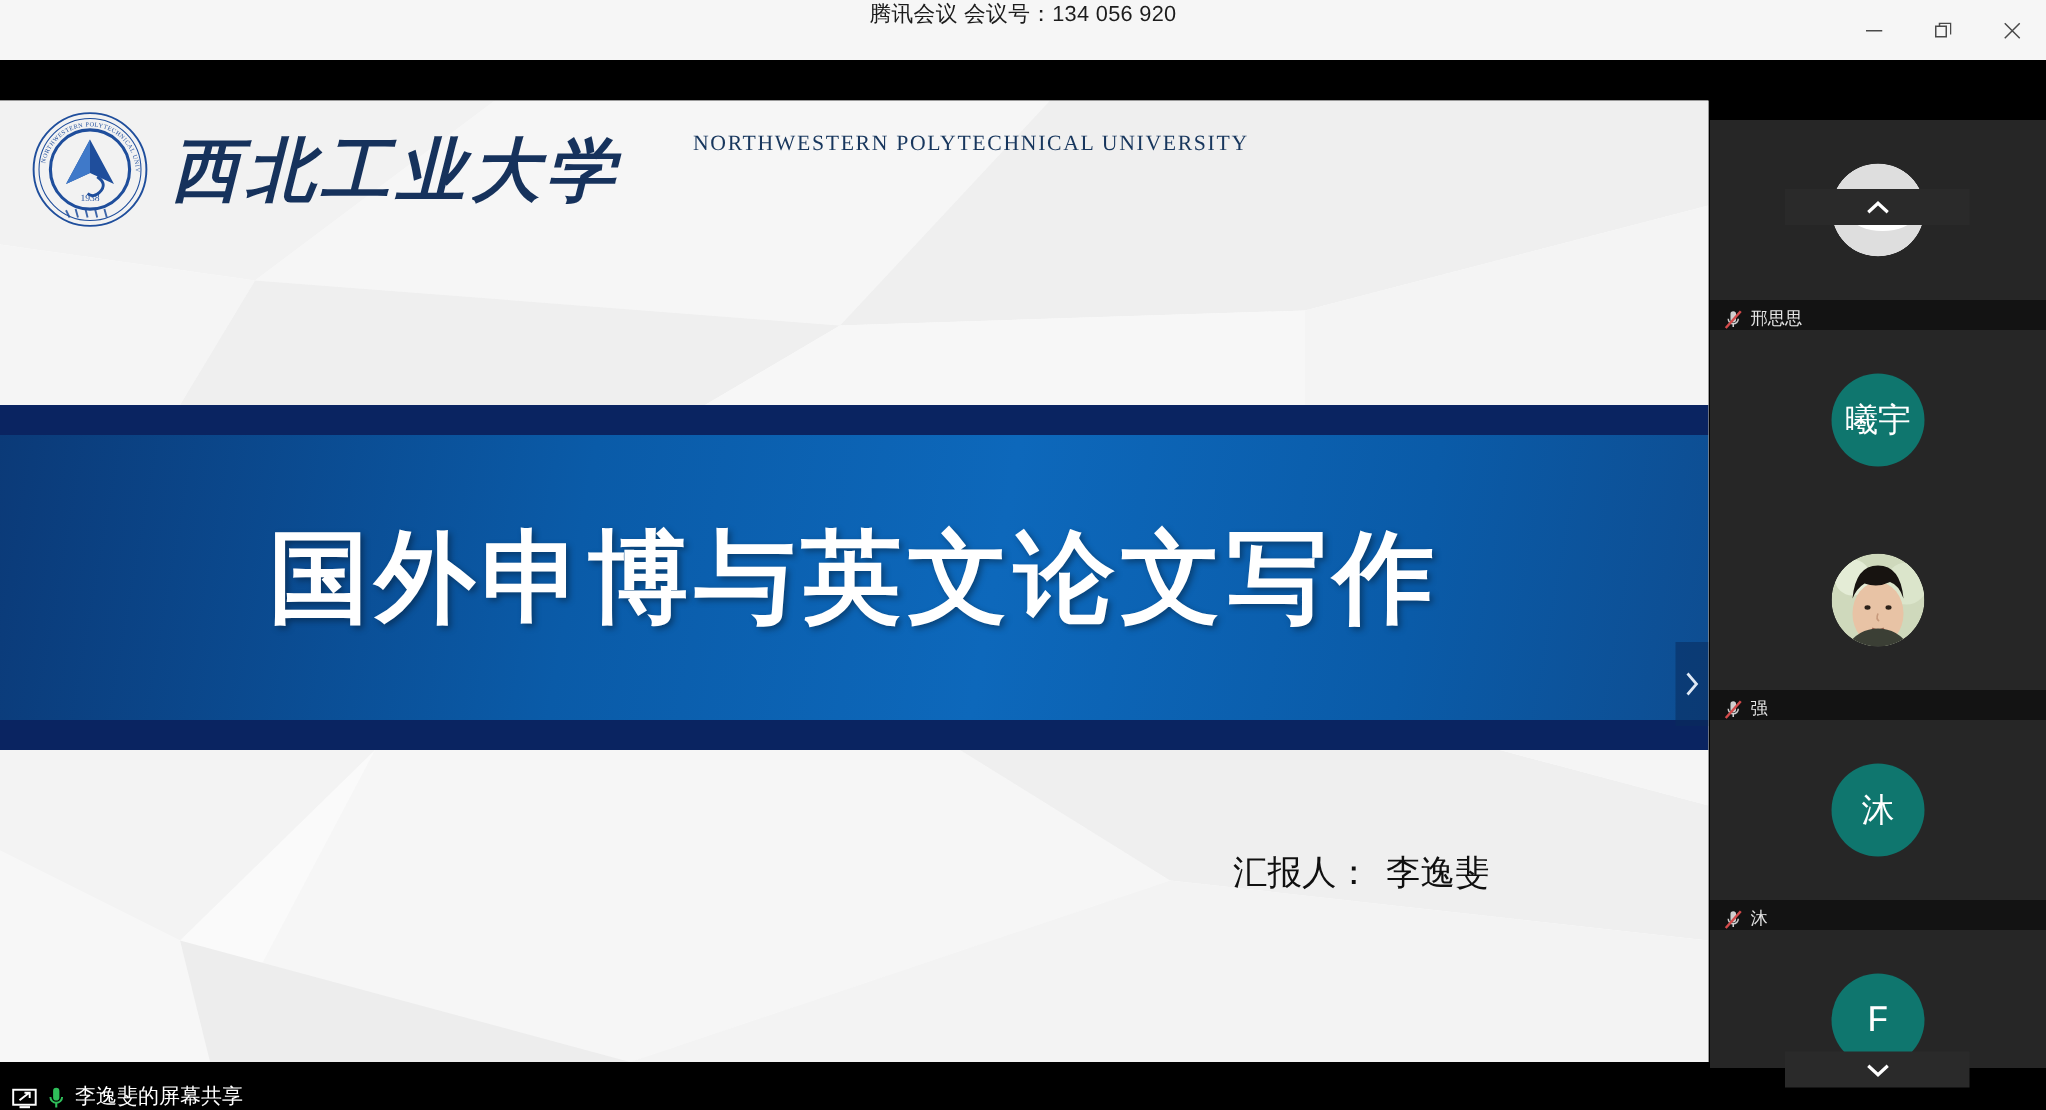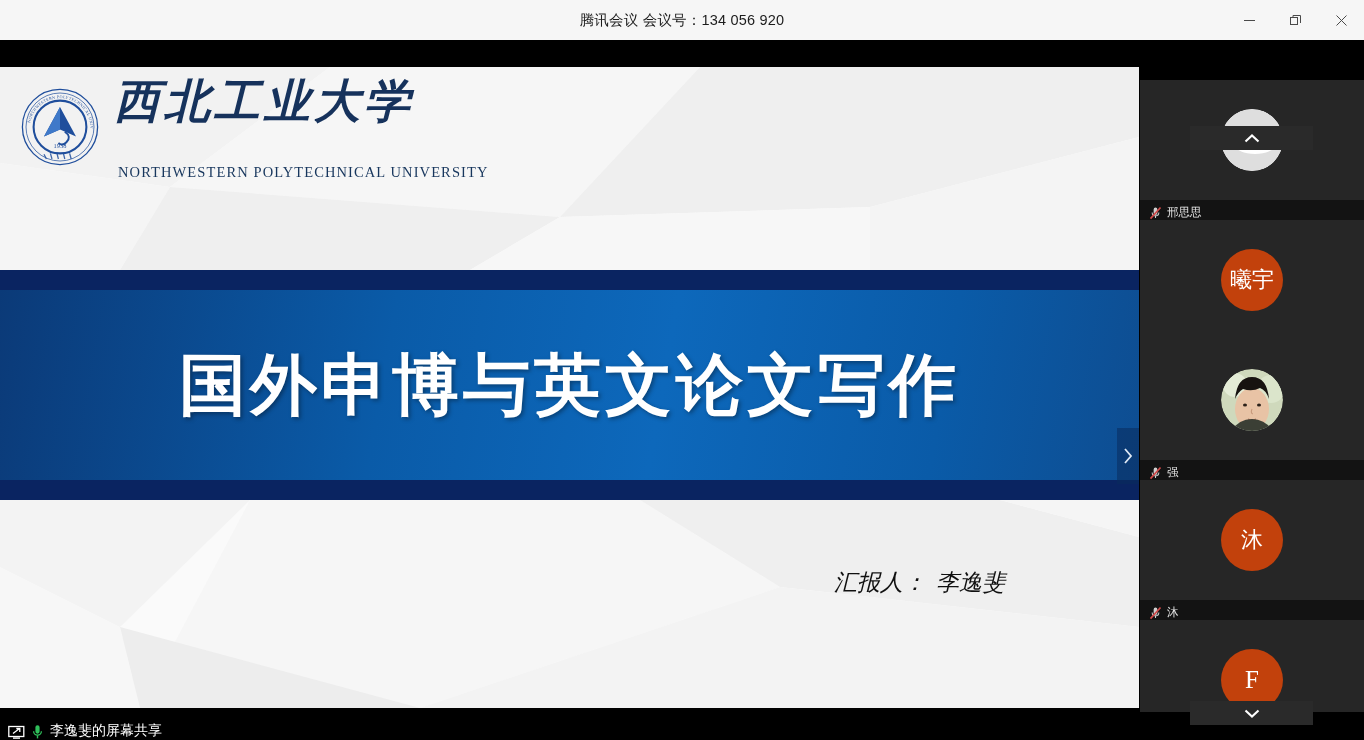--- a/index.html
+++ b/index.html
@@ -4,73 +4,73 @@
 <title>Tencent Meeting Screen Share</title>
 <style>
   * { margin:0; padding:0; box-sizing:border-box; }
   html,body{ width:1364px; height:740px; overflow:hidden; background:#000;
     font-family:"Liberation Sans","DejaVu Sans",sans-serif; }
 
   .app { position:relative; width:1364px; height:740px; background:#000; }
 
   
   .titlebar{ position:absolute; left:0; top:0; width:1364px; height:40px;
-    background:#f6f6f6; display:flex; align-items:center; justify-content:center; }
+    background:#f6f6f6; display:flex; align-items:flex-start; justify-content:center; }
   .titlebar-text{ font-size:14.5px; color:#1c1c1c; letter-spacing:.2px; white-space:nowrap; }
   .win-controls{ position:absolute; right:0; top:0; height:40px; display:flex; }
   .win-btn{ width:46px; height:40px; display:flex; align-items:center; justify-content:center;
     cursor:default; }
   .win-btn svg{ display:block; }
 
   
   .stage{ position:absolute; left:0; top:40px; width:1364px; height:672px; background:#000; }
 
   
   .slide{ position:absolute; left:0; top:27px; width:1139px; height:641px;
     background:#fafafa; overflow:hidden; }
   .slide-poly{ position:absolute; inset:0; }
 
   .slide-top{ position:absolute; left:0; top:0; width:100%; height:203px; }
   .logo-wrap{ position:absolute; left:20px; top:6px; display:flex; align-items:center; gap:14px; }
   .emblem{ width:80px; height:80px; flex:0 0 80px; }
-  .logo-text{ display:flex; flex-direction:column;gap:32px; }
+  .logo-text{ display:flex; flex-direction:row;gap:32px; }
   .logo-cn{ height:56px; }
   .logo-en{ font-family:"Liberation Serif","DejaVu Serif",serif; font-size:14.5px;
     letter-spacing:1.1px; color:#17365d; white-space:nowrap; margin-top:3px; margin-left:4px; }
 
   
   .banner{ position:absolute; left:0; top:203px; width:100%; height:230px; }
   .banner-bar-top{ position:absolute; left:0; top:0; width:100%; height:20px; background:#0a2461; }
   .banner-bar-bot{ position:absolute; left:0; bottom:0; width:100%; height:20px; background:#0a2461; }
   .banner-mid{ position:absolute; left:0; top:20px; width:100%; height:190px;
     background:linear-gradient(100deg,#0b3a78 0%,#0a5ba8 34%,#0d68bb 58%,#0a5ba8 82%,#0e4d91 100%);padding-left:19px; }
   .banner-title{ position:absolute; inset:0; display:flex; align-items:center; justify-content:center;
     font-size:67px; font-weight:bold; color:#fff; letter-spacing:4px;
     text-shadow:2px 2px 4px rgba(0,0,0,.35); white-space:nowrap;
     font-family:"DejaVu Sans","Liberation Sans",sans-serif; }
 
-  .presenter{ position:absolute; right:134px; top:500px; text-align:left;font-style:italic; }
+  .presenter{ position:absolute; right:146px; top:500px; text-align:left; }
   .presenter-row{ font-size:23px; color:#101010; white-space:nowrap; line-height:1.38;
     font-family:"DejaVu Sans","Liberation Sans",sans-serif; }
   .presenter-row .lbl{ display:inline-block; }
   .presenter-row .val{ display:inline-block; margin-left:10px; }
 
   .slide-next{ position:absolute; right:0; top:361px; width:22px; height:56px;
     background:rgba(10,44,92,.55); display:flex; align-items:center; justify-content:center;
     cursor:pointer; }
 
   
   .participants{ position:absolute; left:1140px; top:40px; width:224px; height:672px;
     background:#1f1f1f; overflow:hidden; }
   .p-tile{ position:relative; width:224px; height:120px; background:#262626;
     display:flex; align-items:center; justify-content:center; }
   .p-avatar{ width:62px; height:62px; border-radius:50%; overflow:hidden;
     display:flex; align-items:center; justify-content:center; }
-  .p-avatar.blue{ background:#c2410c; color:#fff; font-size:22px; font-weight:500;
-    font-family:Liberation Serif, serif; }
+  .p-avatar.blue{ background:#0f766e; color:#fff; font-size:22px; font-weight:500;
+    font-family:Liberation Mono, monospace; }
   .p-avatar.blue.letter{ font-size:25px; font-weight:400; }
   .p-name{ position:relative; width:224px; height:20px; background:#131313;
     display:flex; align-items:flex-end; gap:5px; padding-left:9px; }
   .p-name-text{ font-size:11.5px; color:#e6e6e6; white-space:nowrap; overflow:hidden;
     font-family:"DejaVu Sans","Liberation Sans",sans-serif; }
   .mic-muted{ flex:0 0 13px; width:13px; height:14px; }
 
   .scroll-btn{ position:absolute; left:50px; width:123px; height:24px;
     background:#2a2a2a; display:flex; align-items:center; justify-content:center;
     cursor:pointer; z-index:5; }

